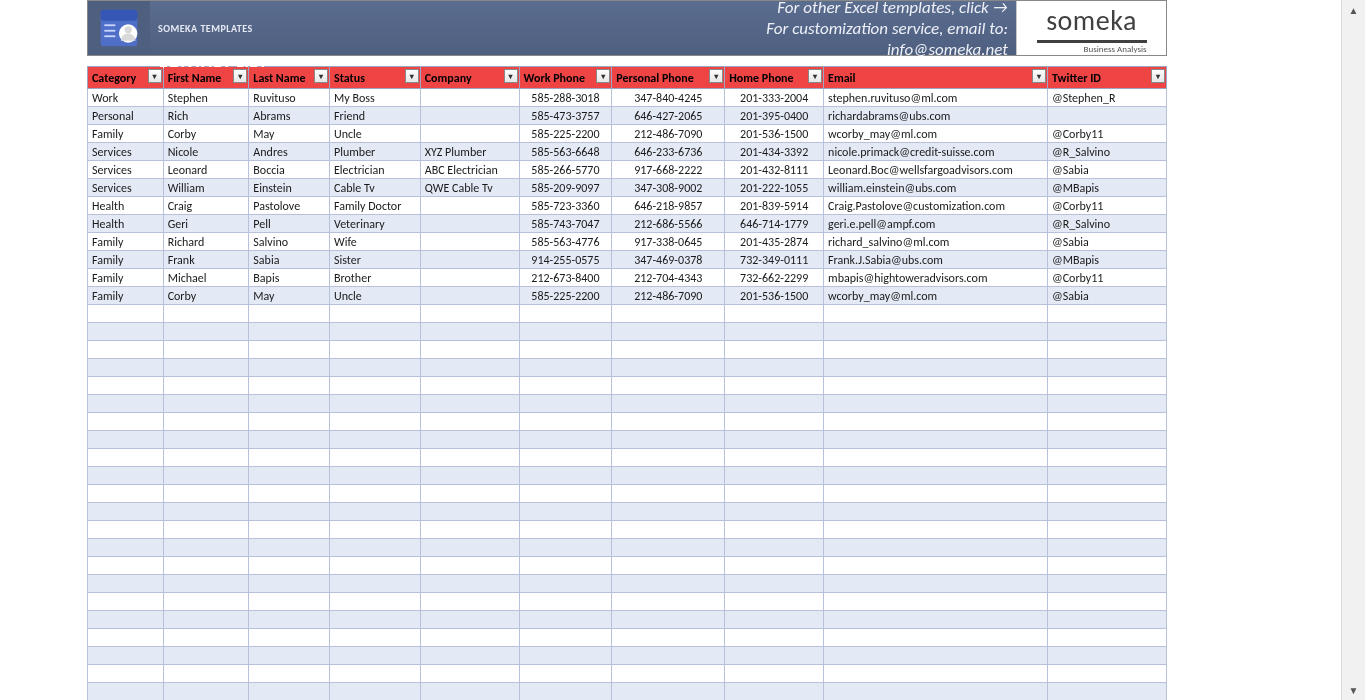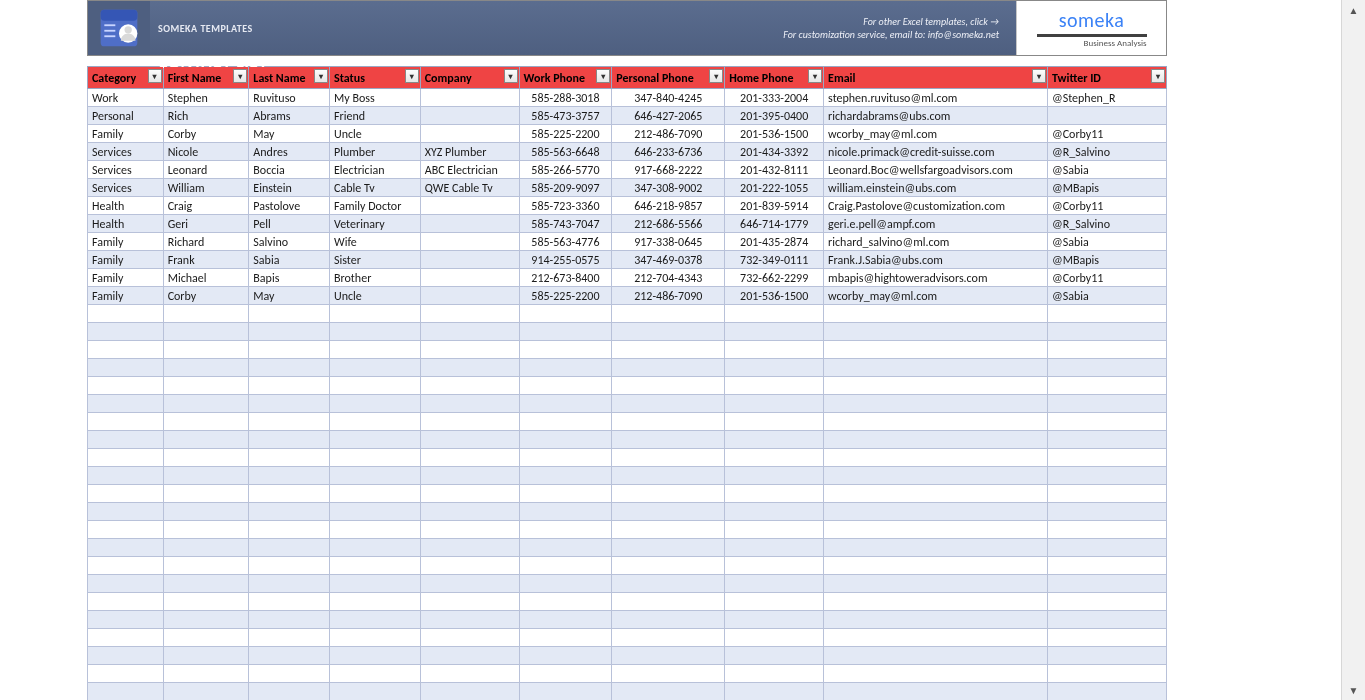--- a/index.html
+++ b/index.html
@@ -63,38 +63,38 @@
   }
   .banner-spacer { flex: 1; }
   .banner-help {
     width: 300px;
     display: flex;
     flex-direction: column;
     justify-content: center;
     align-items: flex-end;
     color: #eef0f7;
     font-style: italic;
-    font-size: 10px;
-    padding-right: 17px;
+    font-size: 17px;
+    padding-right: 8px;
     text-align: right;
   }
   .banner-help .line1 span.link { text-decoration: none; }
   .banner-logo {
     width: 150px;
     background: #fff;
     display: flex;
     flex-direction: column;
     justify-content: center;
     align-items: center;
     border-left: 1px solid #c6c6c6;
   }
   .banner-logo .name {
-    font-size: 20px;
+    font-size: 28px;
     font-weight: 300;
-    color: #3b82f6;
+    color: #404040;
     letter-spacing: 0.5px;
   }
   .banner-logo .tag {
     font-size: 9px;
     color: #555;
     border-top: 3px solid #404040;
     width: 110px;
     text-align: right;
     margin-top: 2px;
   }

